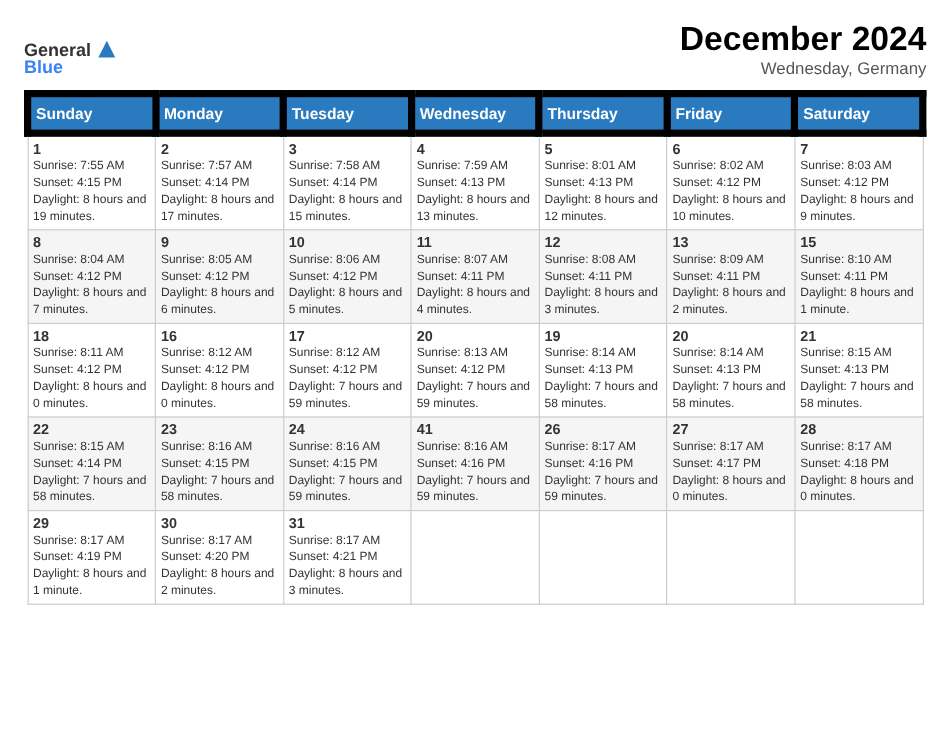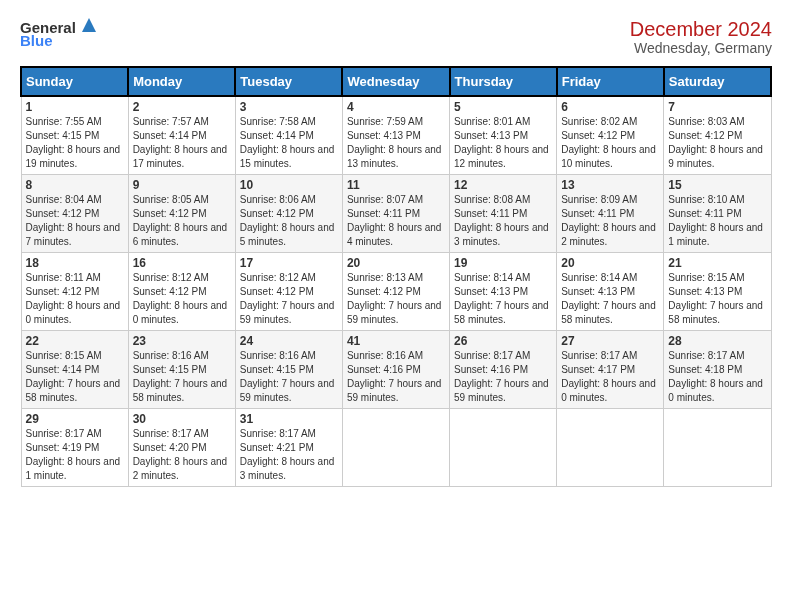--- a/index.html
+++ b/index.html
@@ -12,52 +12,52 @@
     }
     .page {
       width: 792px;
       min-height: 612px;
       padding: 18px 20px 10px 20px;
       background: #fff;
     }
     .header {
       display: flex;
       justify-content: space-between;
-      align-items: flex-start;
+      align-items: flex-end;
       margin-bottom: 10px;
     }
     .logo {
       display: flex;
       align-items: center;
     }
     .title-block {
       text-align: right;
     }
     .month-title {
-      font-size: 20px;
-      font-weight: normal;
-      color: #b91c1c;
+      font-size: 28px;
+      font-weight: bold;
+      color: #000000;
       line-height: 1.1;
     }
     .location {
       font-size: 14px;
       color: #555;
     }
     .calendar {
       width: 100%;
       border-collapse: collapse;
     }
     .calendar th {
       background: #2a7abf;
       color: #fff;
       font-size: 13px;
       font-weight: bold;
       padding: 6px 4px;
       text-align: left;
-      border: 2px solid #000000;
+      border: 6px solid #000000;
     }
     .calendar td {
       border: 1px solid #ccc;
       vertical-align: top;
       padding: 3px 4px;
       width: calc(100% / 7);
       min-height: 70px;
       font-size: 9.5px;
       color: #333;
       background: #fff;

